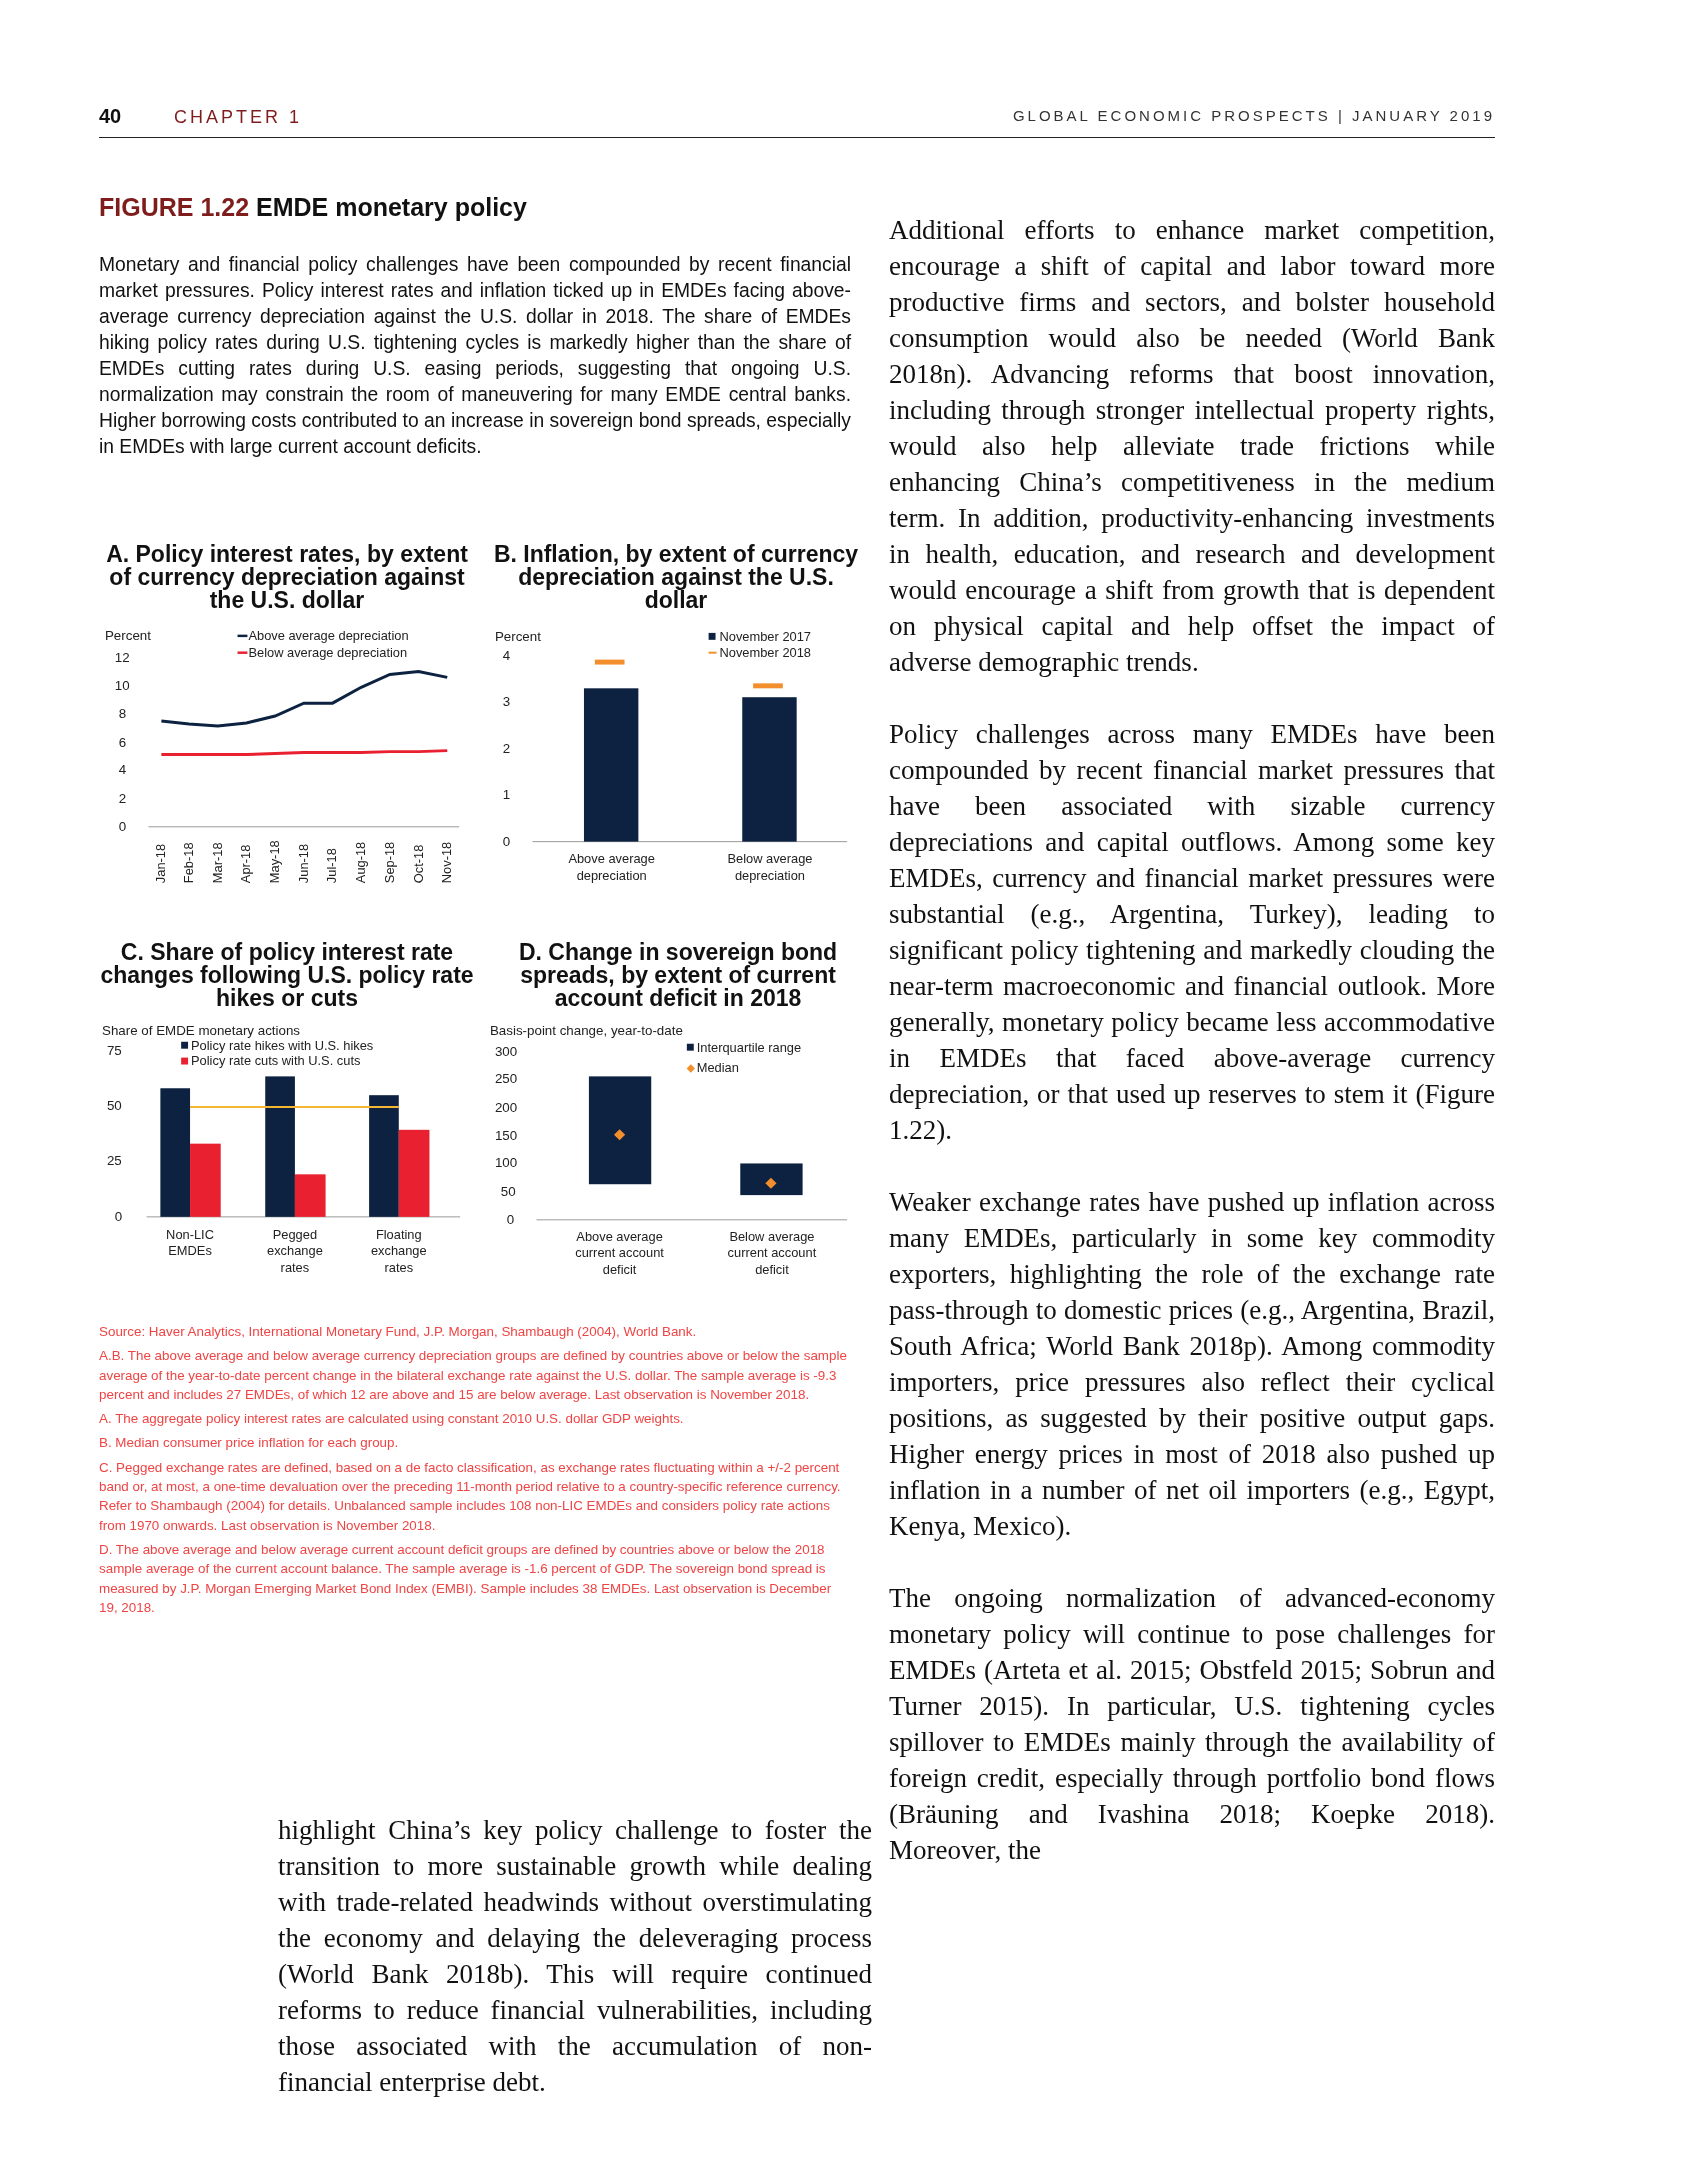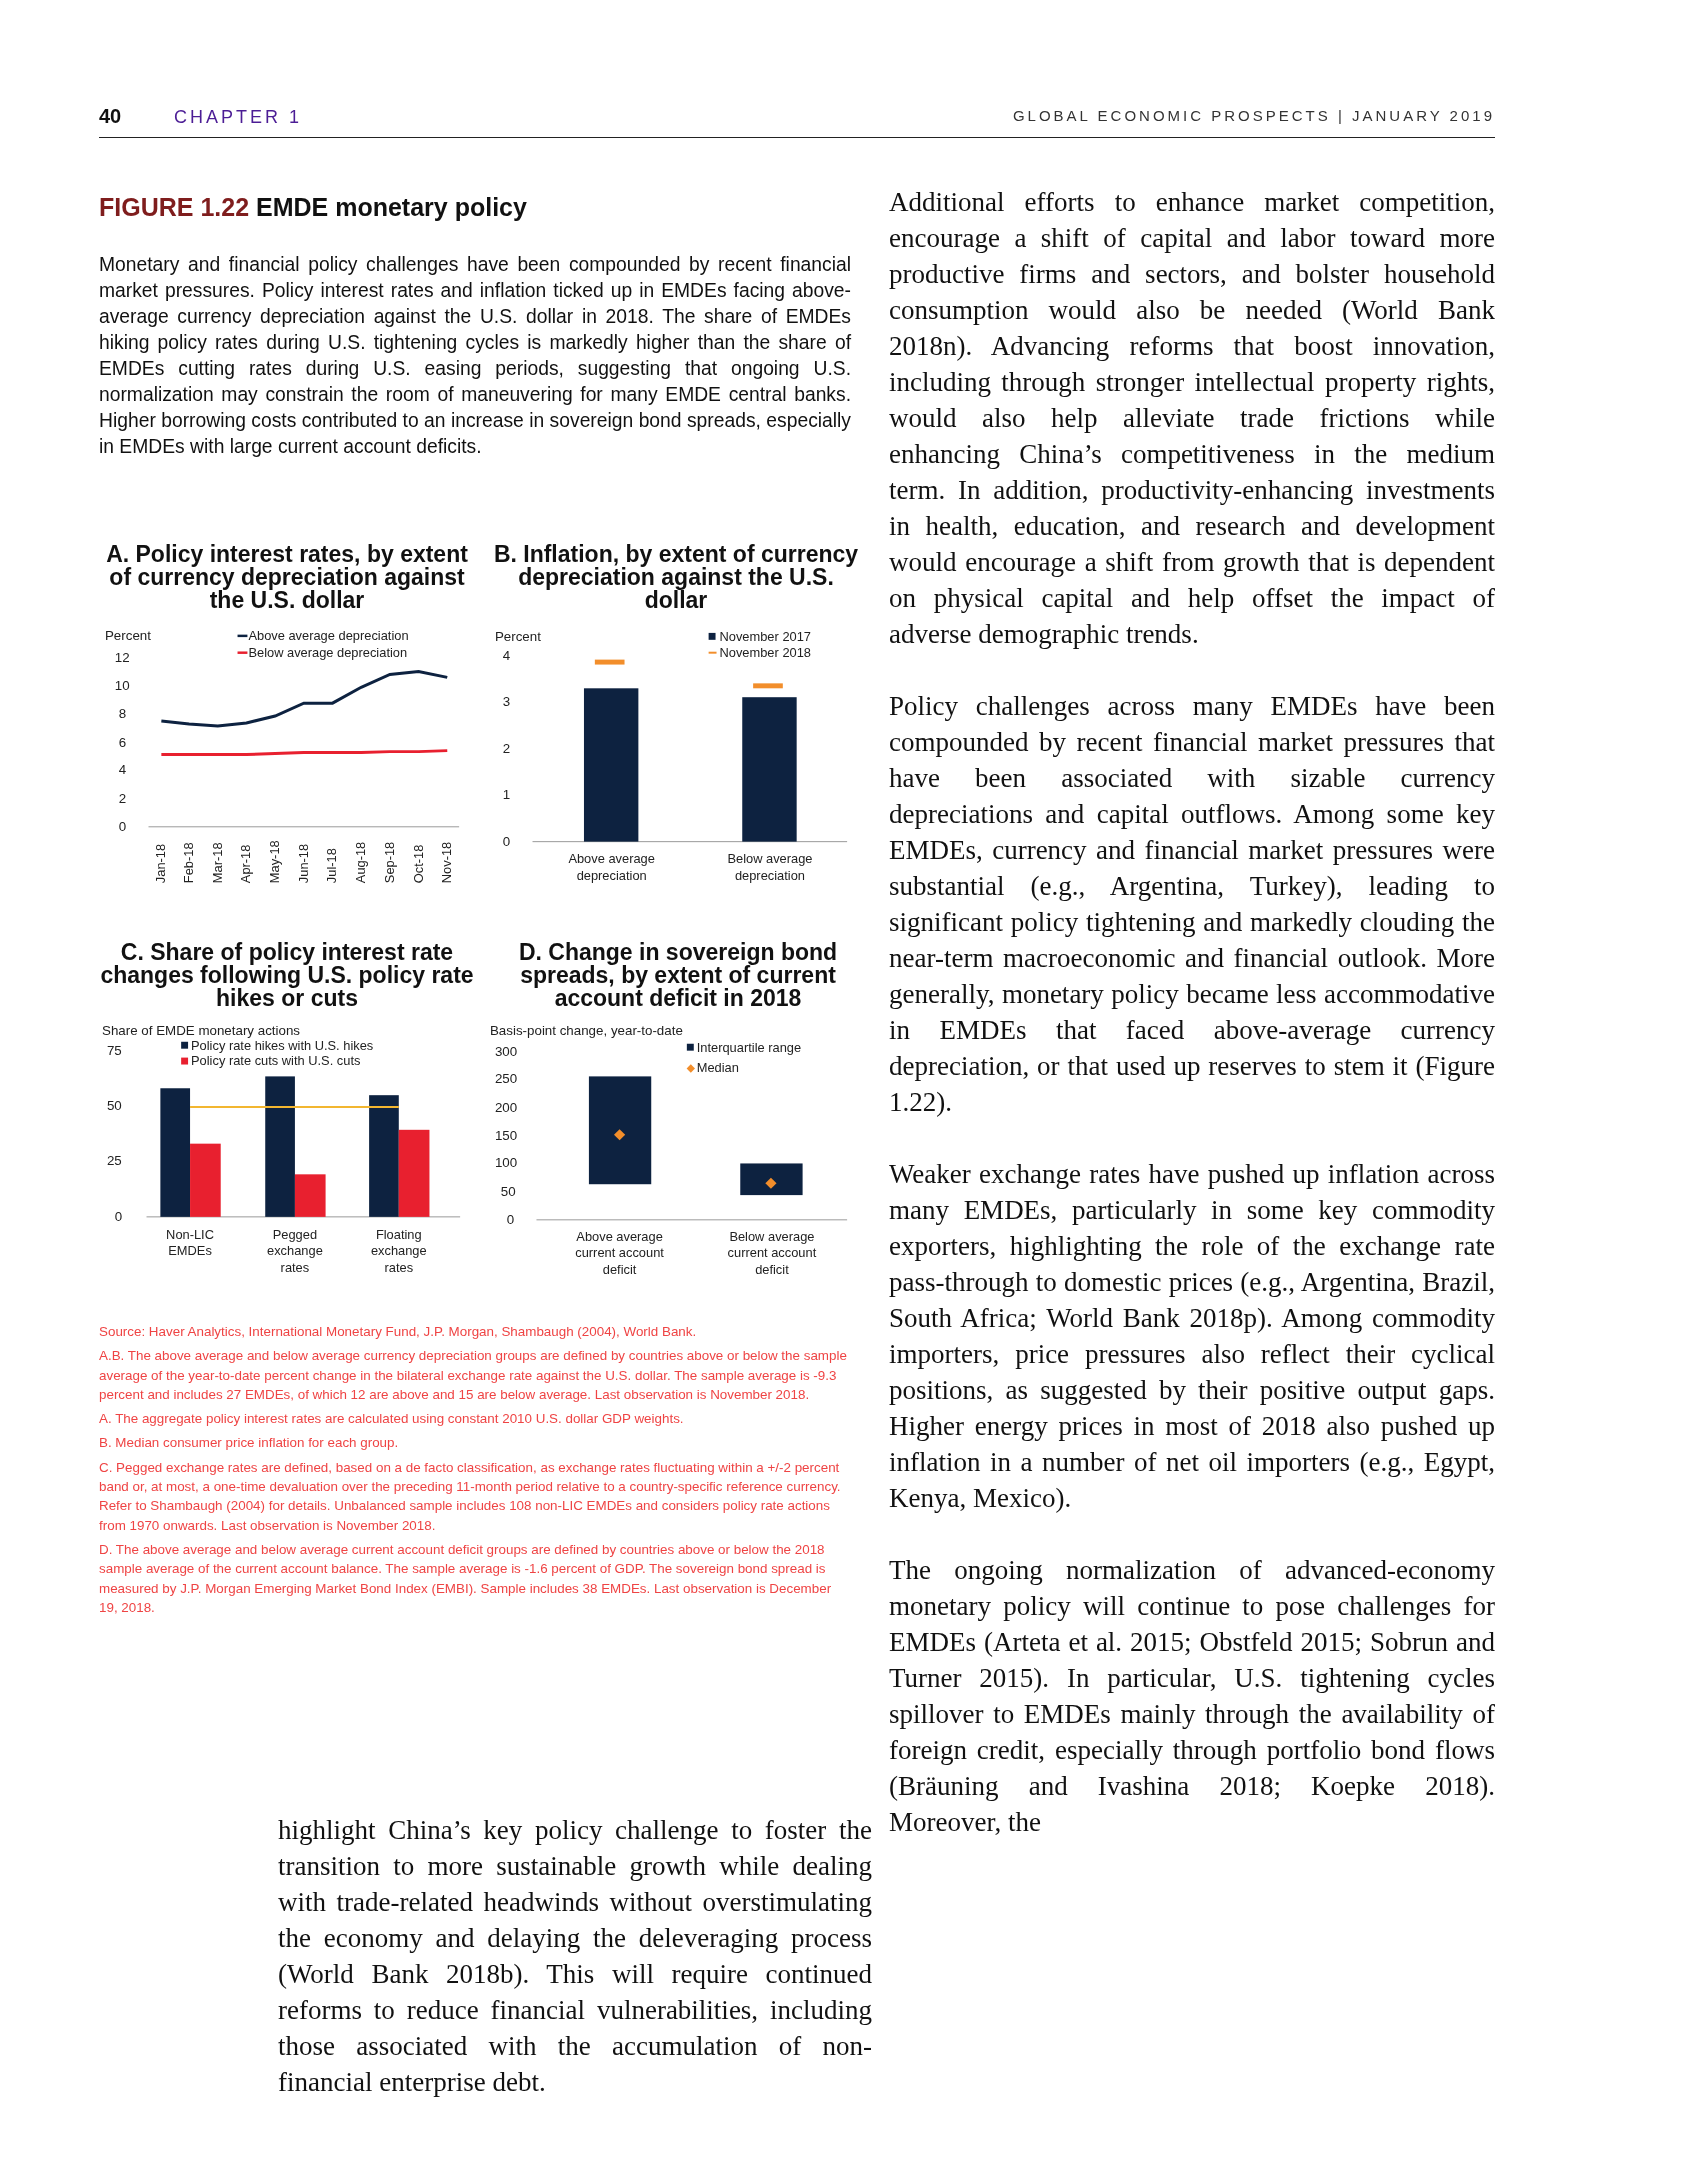--- a/index.html
+++ b/index.html
@@ -1,38 +1,38 @@
 <!DOCTYPE html>
 <html><head>
 <meta charset="utf-8">
 <style>
   html, body { margin:0; padding:0; background:#ffffff; }
   body { width:1683px; height:2178px; position:relative; overflow:hidden; color:#111; }
   .sans { font-family: "Liberation Sans", sans-serif; }
   #running-header { position:absolute; left:99px; top:103px; width:1396px; height:34px; border-bottom:1.5px solid #222; }
   #page-num { position:absolute; left:0; top:2px; font-size:20px; font-weight:bold; }
-  #chapter { position:absolute; left:75px; top:4px; font-size:18px; letter-spacing:3px; color:#4c1d95; }
+  #chapter { position:absolute; left:75px; top:4px; font-size:18px; letter-spacing:3px; color:#7f1d1d; }
   #pub-title { position:absolute; right:0; top:4px; font-size:15px; letter-spacing:3px; color:#333; }
 
   #figure-box { position:absolute; left:99px; top:193px; width:752px; }
   #fig-title { font-size:25px; font-weight:bold; margin:0; }
   #fig-title .fig-num { color:#7f1d1d; }
   #fig-summary { font-size:19.3px; line-height:26px; text-align:justify; margin-top:30px; }
 
   .panel { position:absolute; width:376px; }
   .panel-title { font-size:23px; font-weight:bold; line-height:23px;text-align:center; }
   .axis-txt { font-size:13.5px; fill:#222; font-family:"Liberation Sans", sans-serif; }
   .small { font-size:13px; fill:#222; font-family:"Liberation Sans", sans-serif; }
 
   #notes { position:absolute; left:99px; top:1322px; width:752px; font-size:13.4px; line-height:19.3px; color:#ef4444; }
   #notes p { margin:0 0 5px 0; }
 
   .body-col { font-family:"Liberation Serif", serif; font-size:27px; line-height:36px; text-align:justify; color:#111; }
   #left-body { position:absolute; left:246px; top:1812px; width:594px;margin-left:32px; }
-  #right-col { position:absolute; left:889px; top:184px; width:606px; }
+  #right-col { position:absolute; left:889px; top:212px; width:606px; }
   #right-col p { margin:0 0 36px 0; }
   #section-heading { font-family:"Liberation Serif", serif; font-style:italic; font-size:29px; color:#3e6fa3; margin:12px 0 34px 0; }
 </style>
 </head>
 <body>
 
 <div id="running-header" class="sans">
   <span id="page-num">40</span>
   <span id="chapter">CHAPTER 1</span>
   <span id="pub-title">GLOBAL ECONOMIC PROSPECTS | JANUARY 2019</span>

